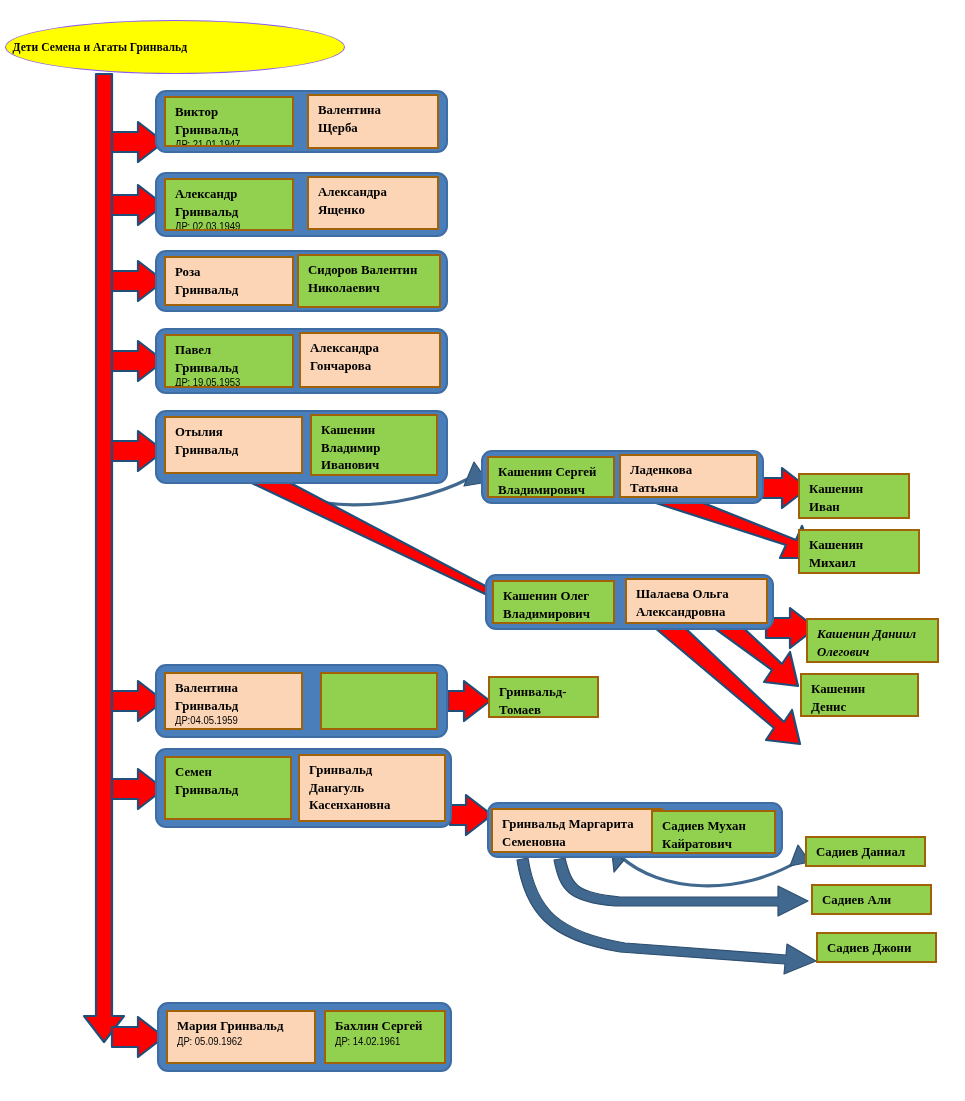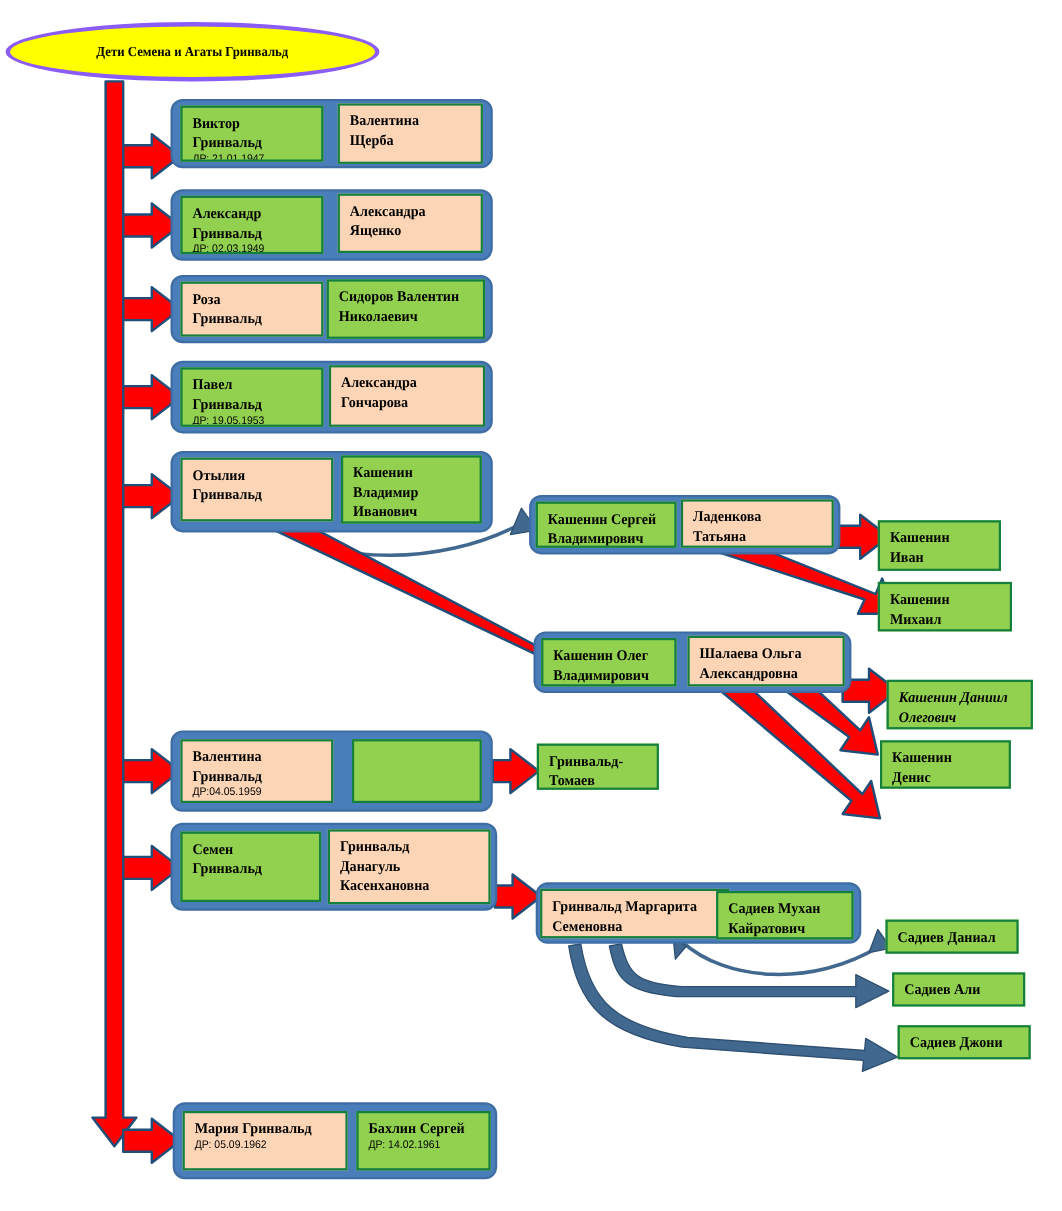--- a/index.html
+++ b/index.html
@@ -31,26 +31,25 @@
     left: 5px;
     top: 20px;
     width: 340px;
     height: 54px;
     z-index: 6;
   }
   .title-ellipse .shape {
     width: 100%;
     height: 100%;
     background: #FFFF00;
-    border: 4px solid #8b5cf6;
+    border: 1px solid #8b5cf6;
     border-radius: 50%;
     box-sizing: border-box;
     display: flex;
     align-items: center;
-    justify-content: center;
   }
   .title-text {
     font-family: "Liberation Serif", "DejaVu Serif", serif;
     font-weight: bold;
     font-size: 12.5px;
     color: #000000;
     letter-spacing: 0px;
     transform: scaleX(0.93);
     white-space: nowrap;
   }
@@ -61,21 +60,21 @@
     background: #4A7EBB;
     border: 2px solid #3E6DA3;
     border-radius: 11px;
     box-sizing: border-box;
     z-index: 4;
   }
 
   
   .person {
     position: absolute;
-    border: 2px solid #15803d;
+    border: 2px solid #a16207;
     box-sizing: border-box;
     padding: 5px 11px 3px 9px;
     z-index: 4;
     overflow: hidden;
   }
   .person.green { background: #92D050; }
   .person.peach { background: #FBD5B5; }
   .person .nm {
     font-family: "Liberation Serif", "DejaVu Serif", serif;
     font-weight: bold;

